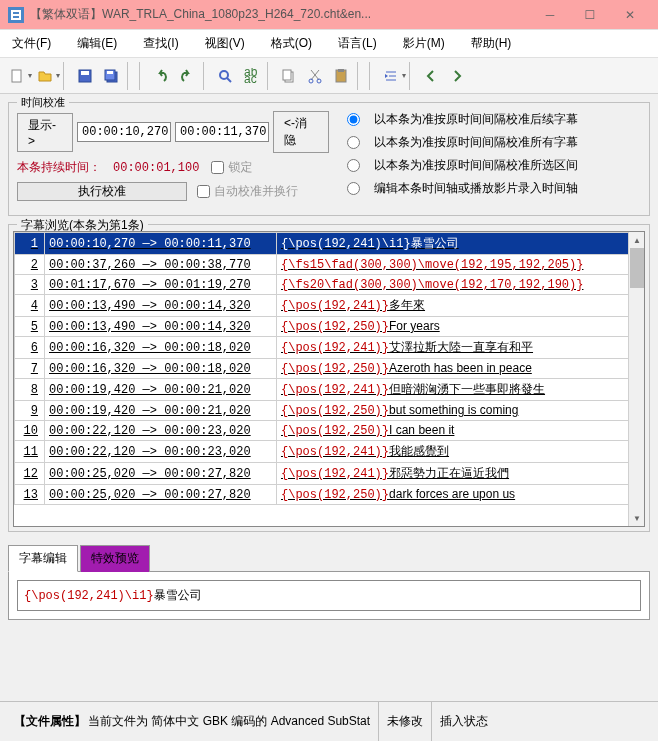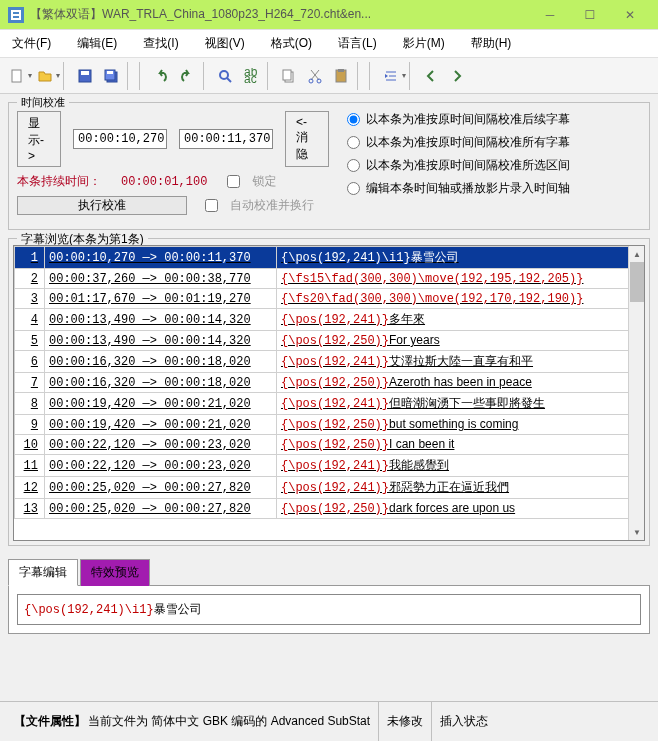--- a/index.html
+++ b/index.html
@@ -1,34 +1,34 @@
 <!DOCTYPE html>
 <html><head>
 <meta charset="utf-8">
 <style>
 * { box-sizing: border-box; margin: 0; padding: 0; font-family: "Microsoft YaHei", "SimSun", sans-serif; font-size: 12px; }
 body { background: #f0f0f0; width: 658px; height: 741px; overflow: hidden; }
-.titlebar { height: 30px; background: #bef264; display: flex; align-items: center; padding: 0 8px; border-bottom: 1px solid #e0e0e0; }
+.titlebar { height: 30px; background: #fca5a5; display: flex; align-items: center; padding: 0 8px; border-bottom: 1px solid #e0e0e0; }
 .titlebar .icon { width: 16px; height: 16px; margin-right: 6px; }
 .titlebar .title { flex: 1; color: #555; font-size: 12px; white-space: nowrap; overflow: hidden; }
 .titlebar .winbtn { width: 40px; height: 30px; display: flex; align-items: center; justify-content: center; color: #666; }
 .menubar { height: 28px; background: #fff; display: flex; align-items: center; padding: 0 4px; gap: 10px; border-bottom: 1px solid #e0e0e0; }
 .menubar .menuitem { padding: 3px 8px; cursor: pointer; }
 .toolbar { height: 36px; background: #f5f5f5; display: flex; align-items: center; padding: 2px 4px; gap: 0; border-bottom: 1px solid #d0d0d0; }
 .toolbar .tbtn { width: 24px; height: 28px; display: flex; align-items: center; justify-content: center; cursor: pointer; margin: 0 1px; }
 .toolbar .sep { width: 6px; height: 28px; border-left: 1px solid #c0c0c0; margin: 0 3px; }
 .toolbar .dd { font-size: 8px; color: #666; margin-left: -2px; cursor: pointer; }
 .content { padding: 8px; }
 .timecal { border: 1px solid #c0c0c0; padding: 8px; margin-bottom: 8px; position: relative; background: #f0f0f0; }
 .timecal .legend { position: absolute; top: -8px; left: 8px; background: #f0f0f0; padding: 0 4px; font-size: 11px; }
-.timecal .row { display: flex; align-items: center; gap: 12px; margin-bottom: 6px; }
+.timecal .row { display: flex; align-items: center; gap: 4px; margin-bottom: 6px; }
 .timebox { display: inline-block; font-family: "Courier New", monospace; font-size: 12px; padding: 2px 4px; border: 1px solid #888; background: #fff; min-width: 94px; text-align: left; }
 .timecal .leftcol { width: 312px; }
 .timecal .rightcol { position: absolute; left: 338px; top: 8px; }
-.timecal .radio-row { display: flex; align-items: center; gap: 4px; margin-bottom: 6px; font-size: 12px; white-space: nowrap; }
+.timecal .radio-row { display: flex; align-items: center; gap: 12px; margin-bottom: 6px; font-size: 12px; white-space: nowrap; }
 .timecal .radio-row input { margin-right: 2px; }
 .redtxt { color: #b00020; }
 .btn { padding: 3px 10px; border: 1px solid #999; background: #f0f0f0; cursor: pointer; }
 .execbtn { width: 170px; text-align: center; border: 1px solid #999; background: #e8e8e8; cursor: pointer; }
 .graytxt { color: #999; }
 .browser { border: 1px solid #c0c0c0; padding: 6px 4px 4px 4px; position: relative; background: #f0f0f0; text-decoration: underline; }
 .browser .legend { position: absolute; top: -8px; left: 8px; background: #f0f0f0; padding: 0 4px; font-size: 12px; }
 .table-wrap { border: 1px solid #888; background: #fff; height: 296px; overflow: hidden; position: relative; }
 .table-wrap table { border-collapse: collapse; width: 100%; table-layout: fixed; }
 .table-wrap td { border: 1px solid #d0d0d0; padding: 2px 4px; font-family: "Courier New", "SimSun", monospace; font-size: 12px; white-space: nowrap; overflow: hidden; height: 20px; }

